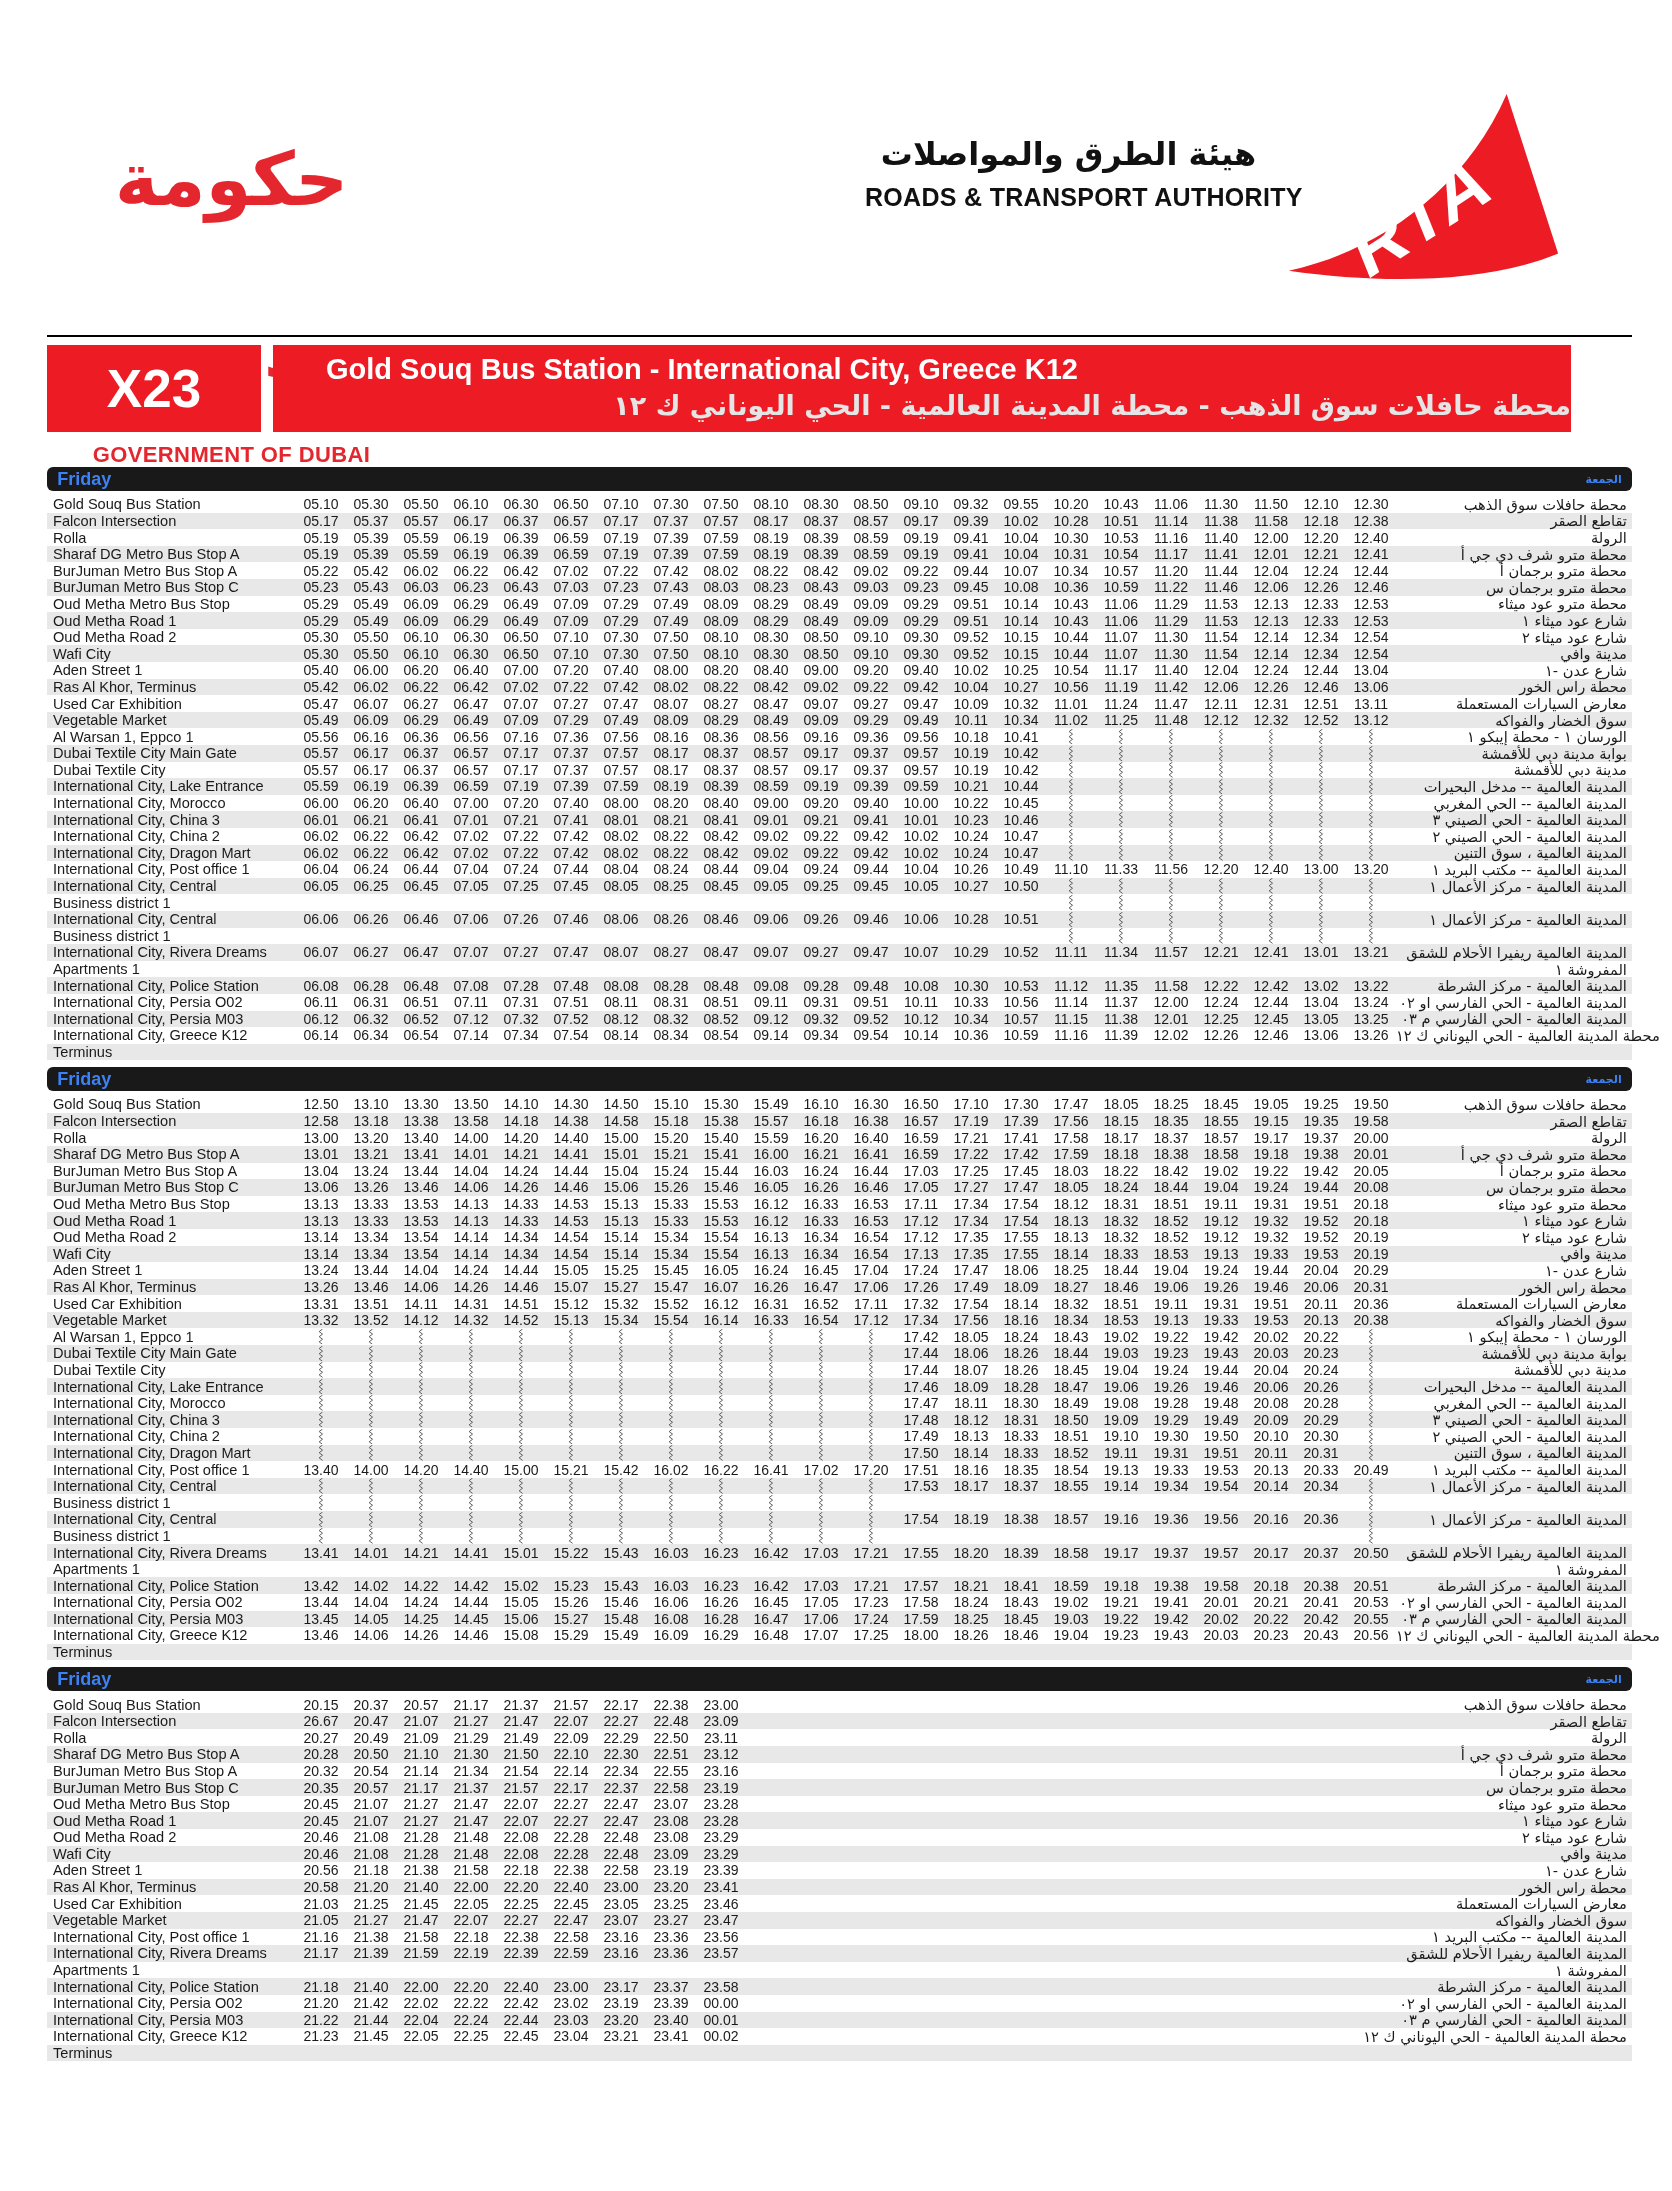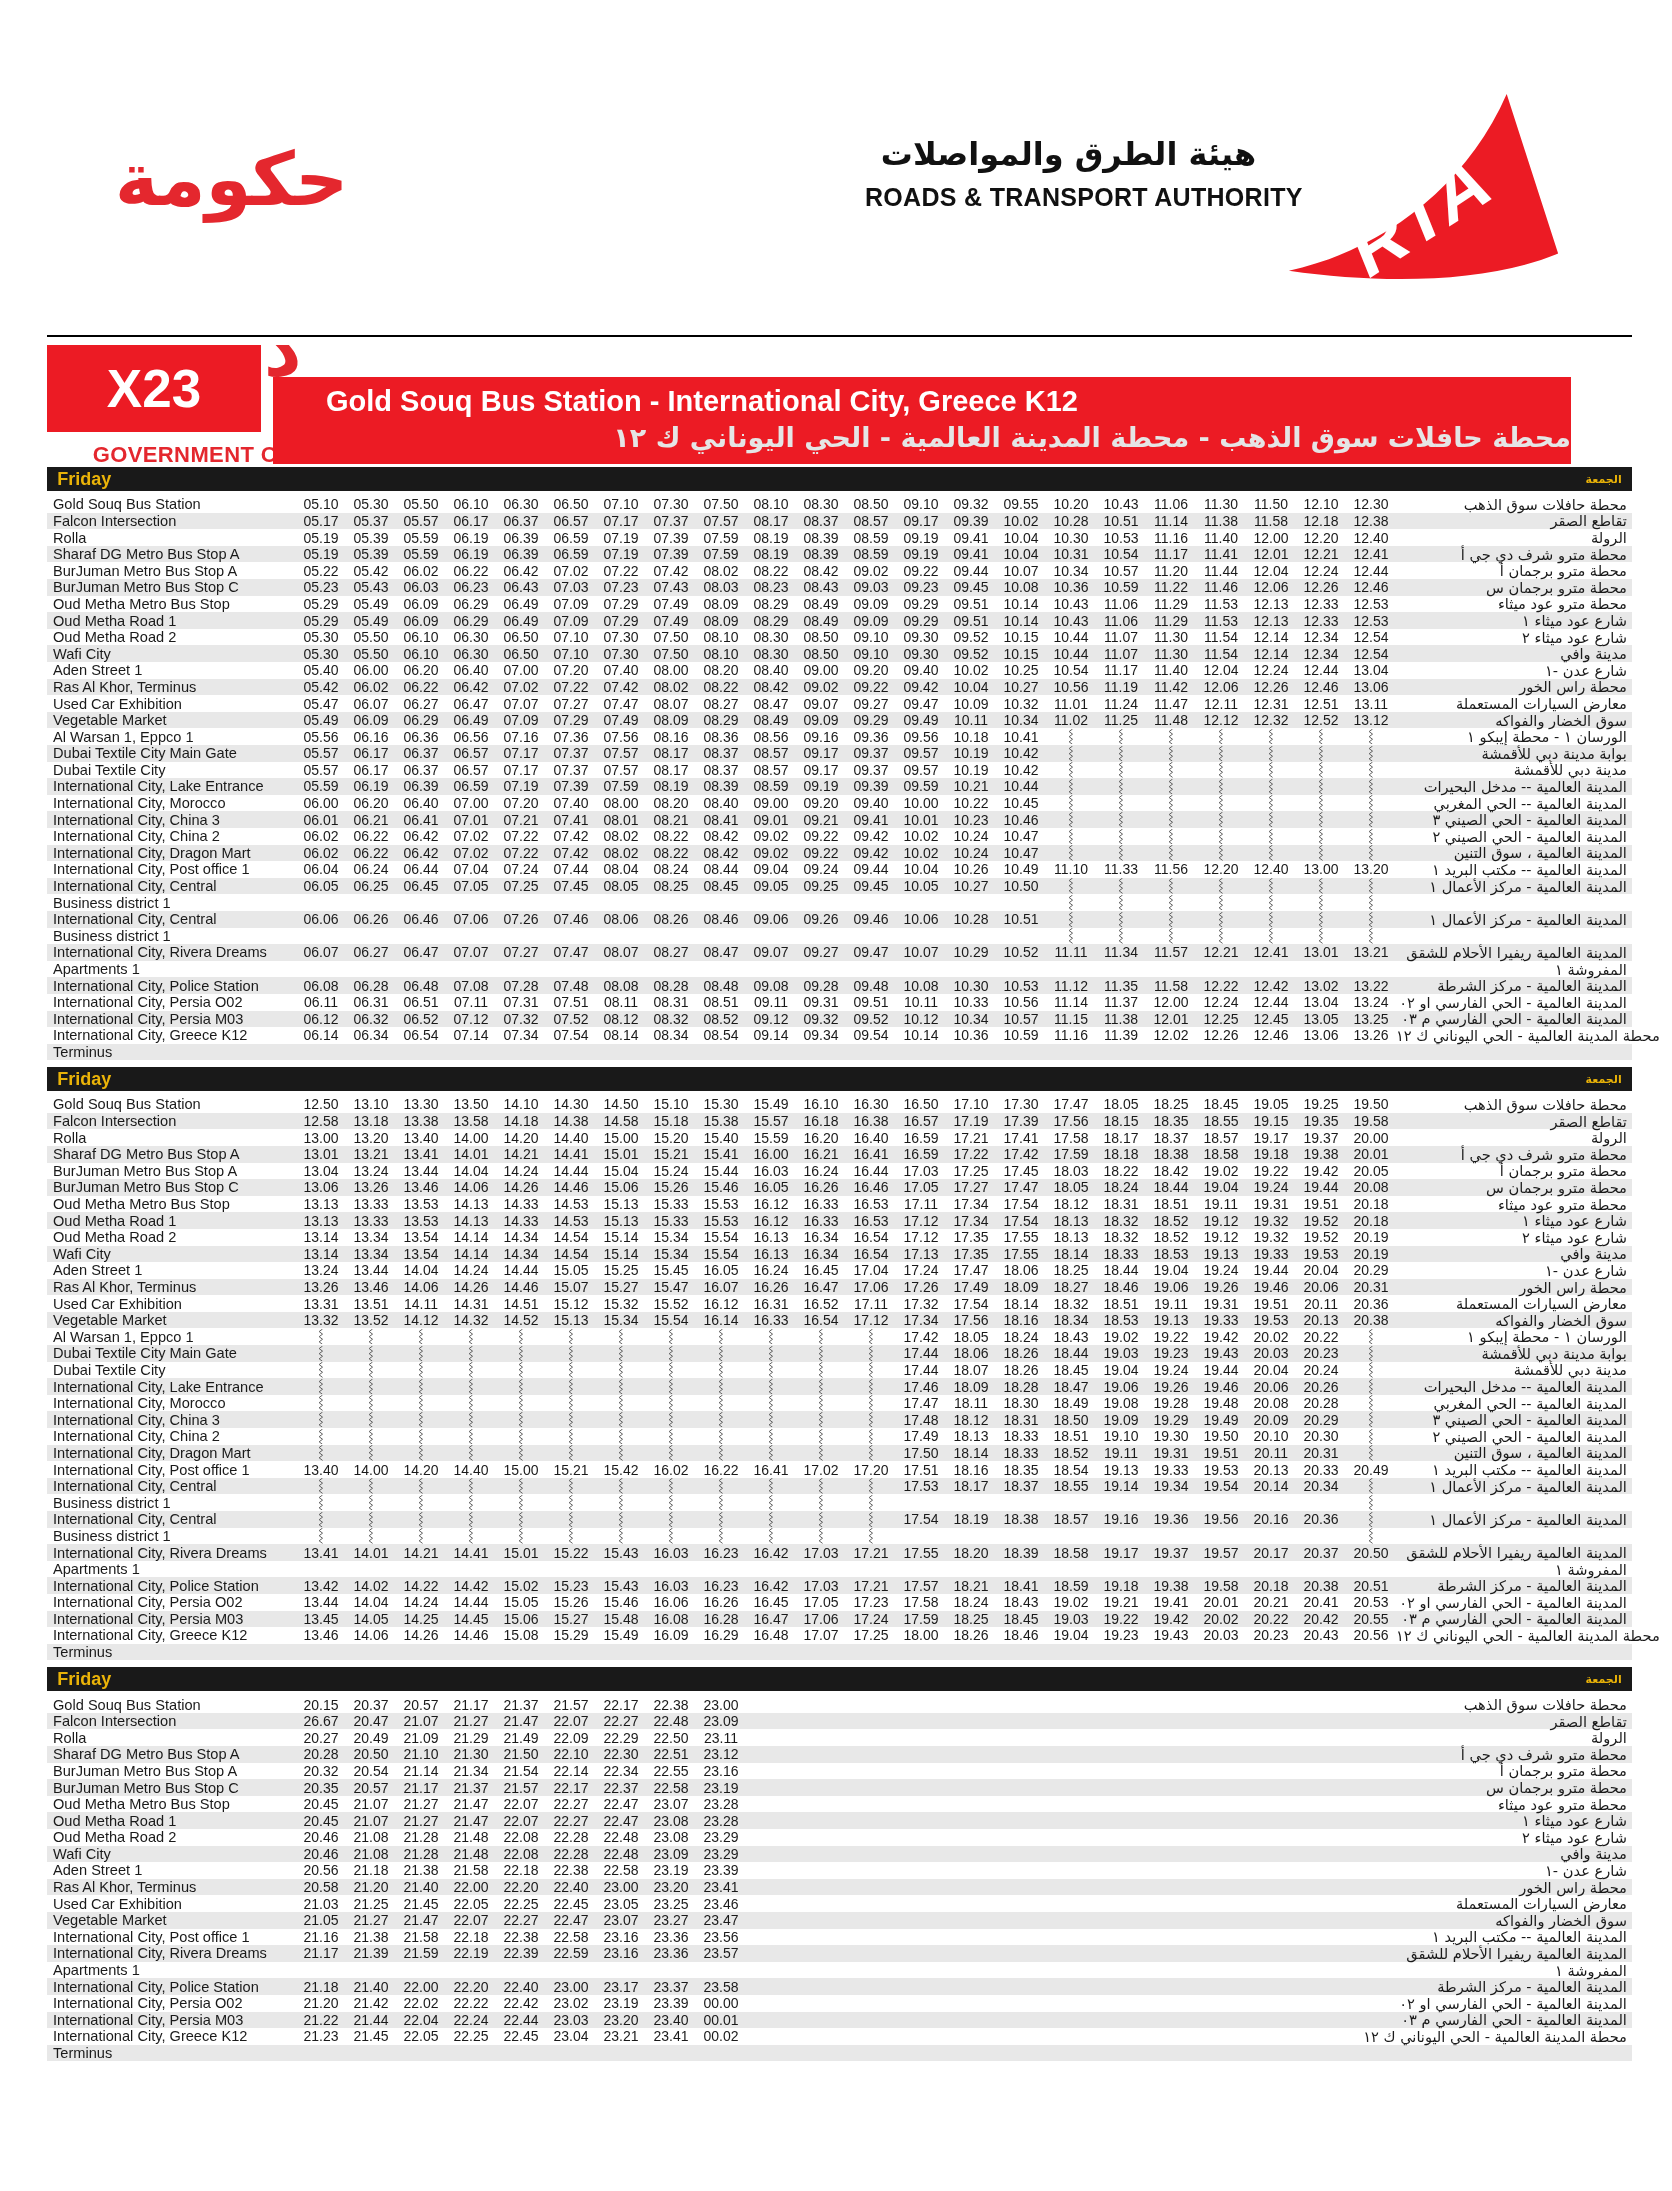--- a/index.html
+++ b/index.html
@@ -17,21 +17,21 @@
   
   .routebar{position:absolute;left:47px;top:345px;width:1585px;height:87px;}
   .route-num{position:absolute;left:0;top:0;width:214px;height:87px;display:flex;align-items:center;justify-content:center;
              color:#fff;font-size:53px;font-weight:bold;}
   .route-title{position:absolute;left:226px;top:0;width:1298px;height:87px;box-sizing:border-box;padding:7.7px 0 0 53px;}
   .rt-en{font-size:29px;font-weight:bold;color:#fff;}
   .rt-ar{font-family:"DejaVu Sans",sans-serif;font-size:27px;font-weight:bold;color:#e5e5e5;margin-top:4.3px;}
   
   #sections{position:absolute;left:47px;top:467px;width:1585px;}
   .day-bar{height:24px;display:flex;justify-content:space-between;align-items:center;
-           padding:0 10.3px;box-sizing:border-box;color:#eab308;font-weight:bold;}
+           padding:0 10.3px;box-sizing:border-box;color:#3b82f6;font-weight:bold;border-radius:6px;}
   .day-en{font-size:18px;}
   .day-ar{font-family:"DejaVu Sans",sans-serif;font-size:11px;}
   .sec-rows{padding:5.1px 0 6.8px;}
   .trow{display:flex;height:16.6px;align-items:center;}
   .sname{width:249px;flex:none;padding-left:6px;box-sizing:border-box;font-size:14.6px;white-space:nowrap;}
   .tcell{width:50px;flex:none;display:flex;align-items:center;justify-content:center;font-size:14px;}
   .sar{flex:1;direction:rtl;text-align:right;white-space:nowrap;padding-right:5.1px;box-sizing:border-box;
        font-family:"DejaVu Sans",sans-serif;font-size:14.6px;overflow:visible;}
 </style>
 </head>
@@ -51,21 +51,21 @@
 
   <svg class="rta-logo" viewBox="0 0 330 230">
     <path d="M 8 212 C 110 190 212 120 262 6 L 322 192 C 240 226 120 228 8 212 Z" fill="#EC1B24"></path>
     <text x="62" y="172" transform="rotate(-33 165 130)" font-family="Liberation Sans, sans-serif" font-size="88" font-weight="bold" font-style="italic" fill="#ffffff" letter-spacing="2">RTA</text>
   </svg>
 
   <div class="toprule"></div>
 
   <div class="routebar">
     <div class="route-num" style="background: rgb(236, 27, 36);">X23</div>
-    <div class="route-title" style="background: rgb(236, 27, 36); margin-top: 32px;">
+    <div class="route-title" style="background: rgb(236, 27, 36);">
       <div class="rt-en">Gold Souq Bus Station - International City, Greece K12</div>
       <div class="rt-ar" dir="rtl" lang="ar">محطة حافلات سوق الذهب - محطة المدينة العالمية - الحي اليوناني ك ١٢</div>
     </div>
   </div>
 
   <div id="sections">
       <div class="section">
         <div class="day-bar" style="background: rgb(25, 25, 25);">
           <div class="day-en">Friday</div>
           <div class="day-ar" dir="rtl" lang="ar">الجمعة</div>

